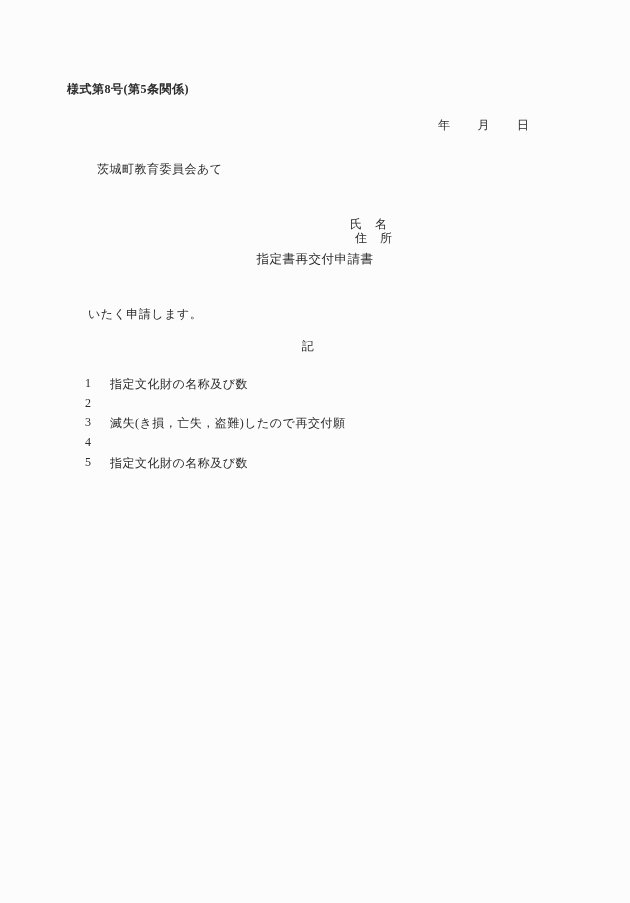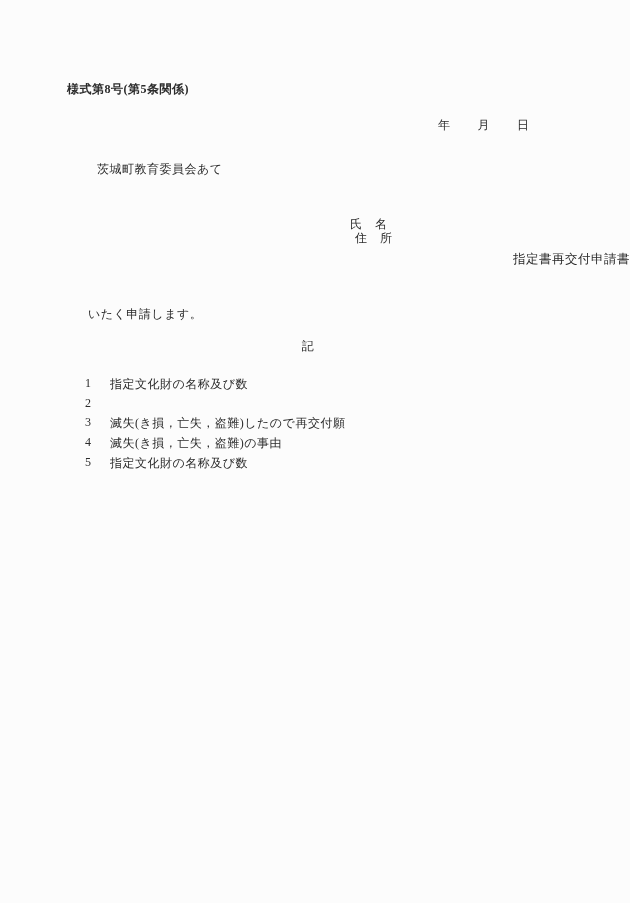--- a/index.html
+++ b/index.html
@@ -22,21 +22,21 @@
     white-space: pre;
     letter-spacing: 0.5px;
   }
   .form-number   { left: 67px;  top: 82px; font-weight: bold; }
   .date-line     { left: 438px; top: 118px; display: inline-flex; gap: 27px; }
   .addressee     { left: 97px;  top: 162px; }
   .address-label { left: 355px; top: 195px; margin-top: 36px; }
   .name-label    { left: 350px; top: 217px; }
   .doc-title {
     left: 0; top: 251px; width: 630px;
-    text-align: right;
+    text-align: center;
     font-size: 12.5px;
     letter-spacing: 0.5px;
   }
   .body-line1 { left: 97px; top: 287px; }
   .body-line2 { left: 88px; top: 307px; }
   .note-heading {
     left: 0; top: 339px; width: 616px;
     text-align: center;
   }
   .items {
@@ -89,21 +89,20 @@
     </div>
     <div class="item">
       <span class="num">2</span>
     </div>
     <div class="item">
       <span class="num">3</span>
       <span class="txt">滅失(き損，亡失，盗難)したので再交付願</span>
     </div>
     <div class="item">
       <span class="num">4</span>
-      <span class="txt">滅失(き損，亡失，盗難)の事由</span>
     </div>
     <div class="item">
       <span class="num">5</span>
       <span class="txt">指定文化財の名称及び数</span>
     </div>
   </div>
 
 </div>
 
 </body></html>

